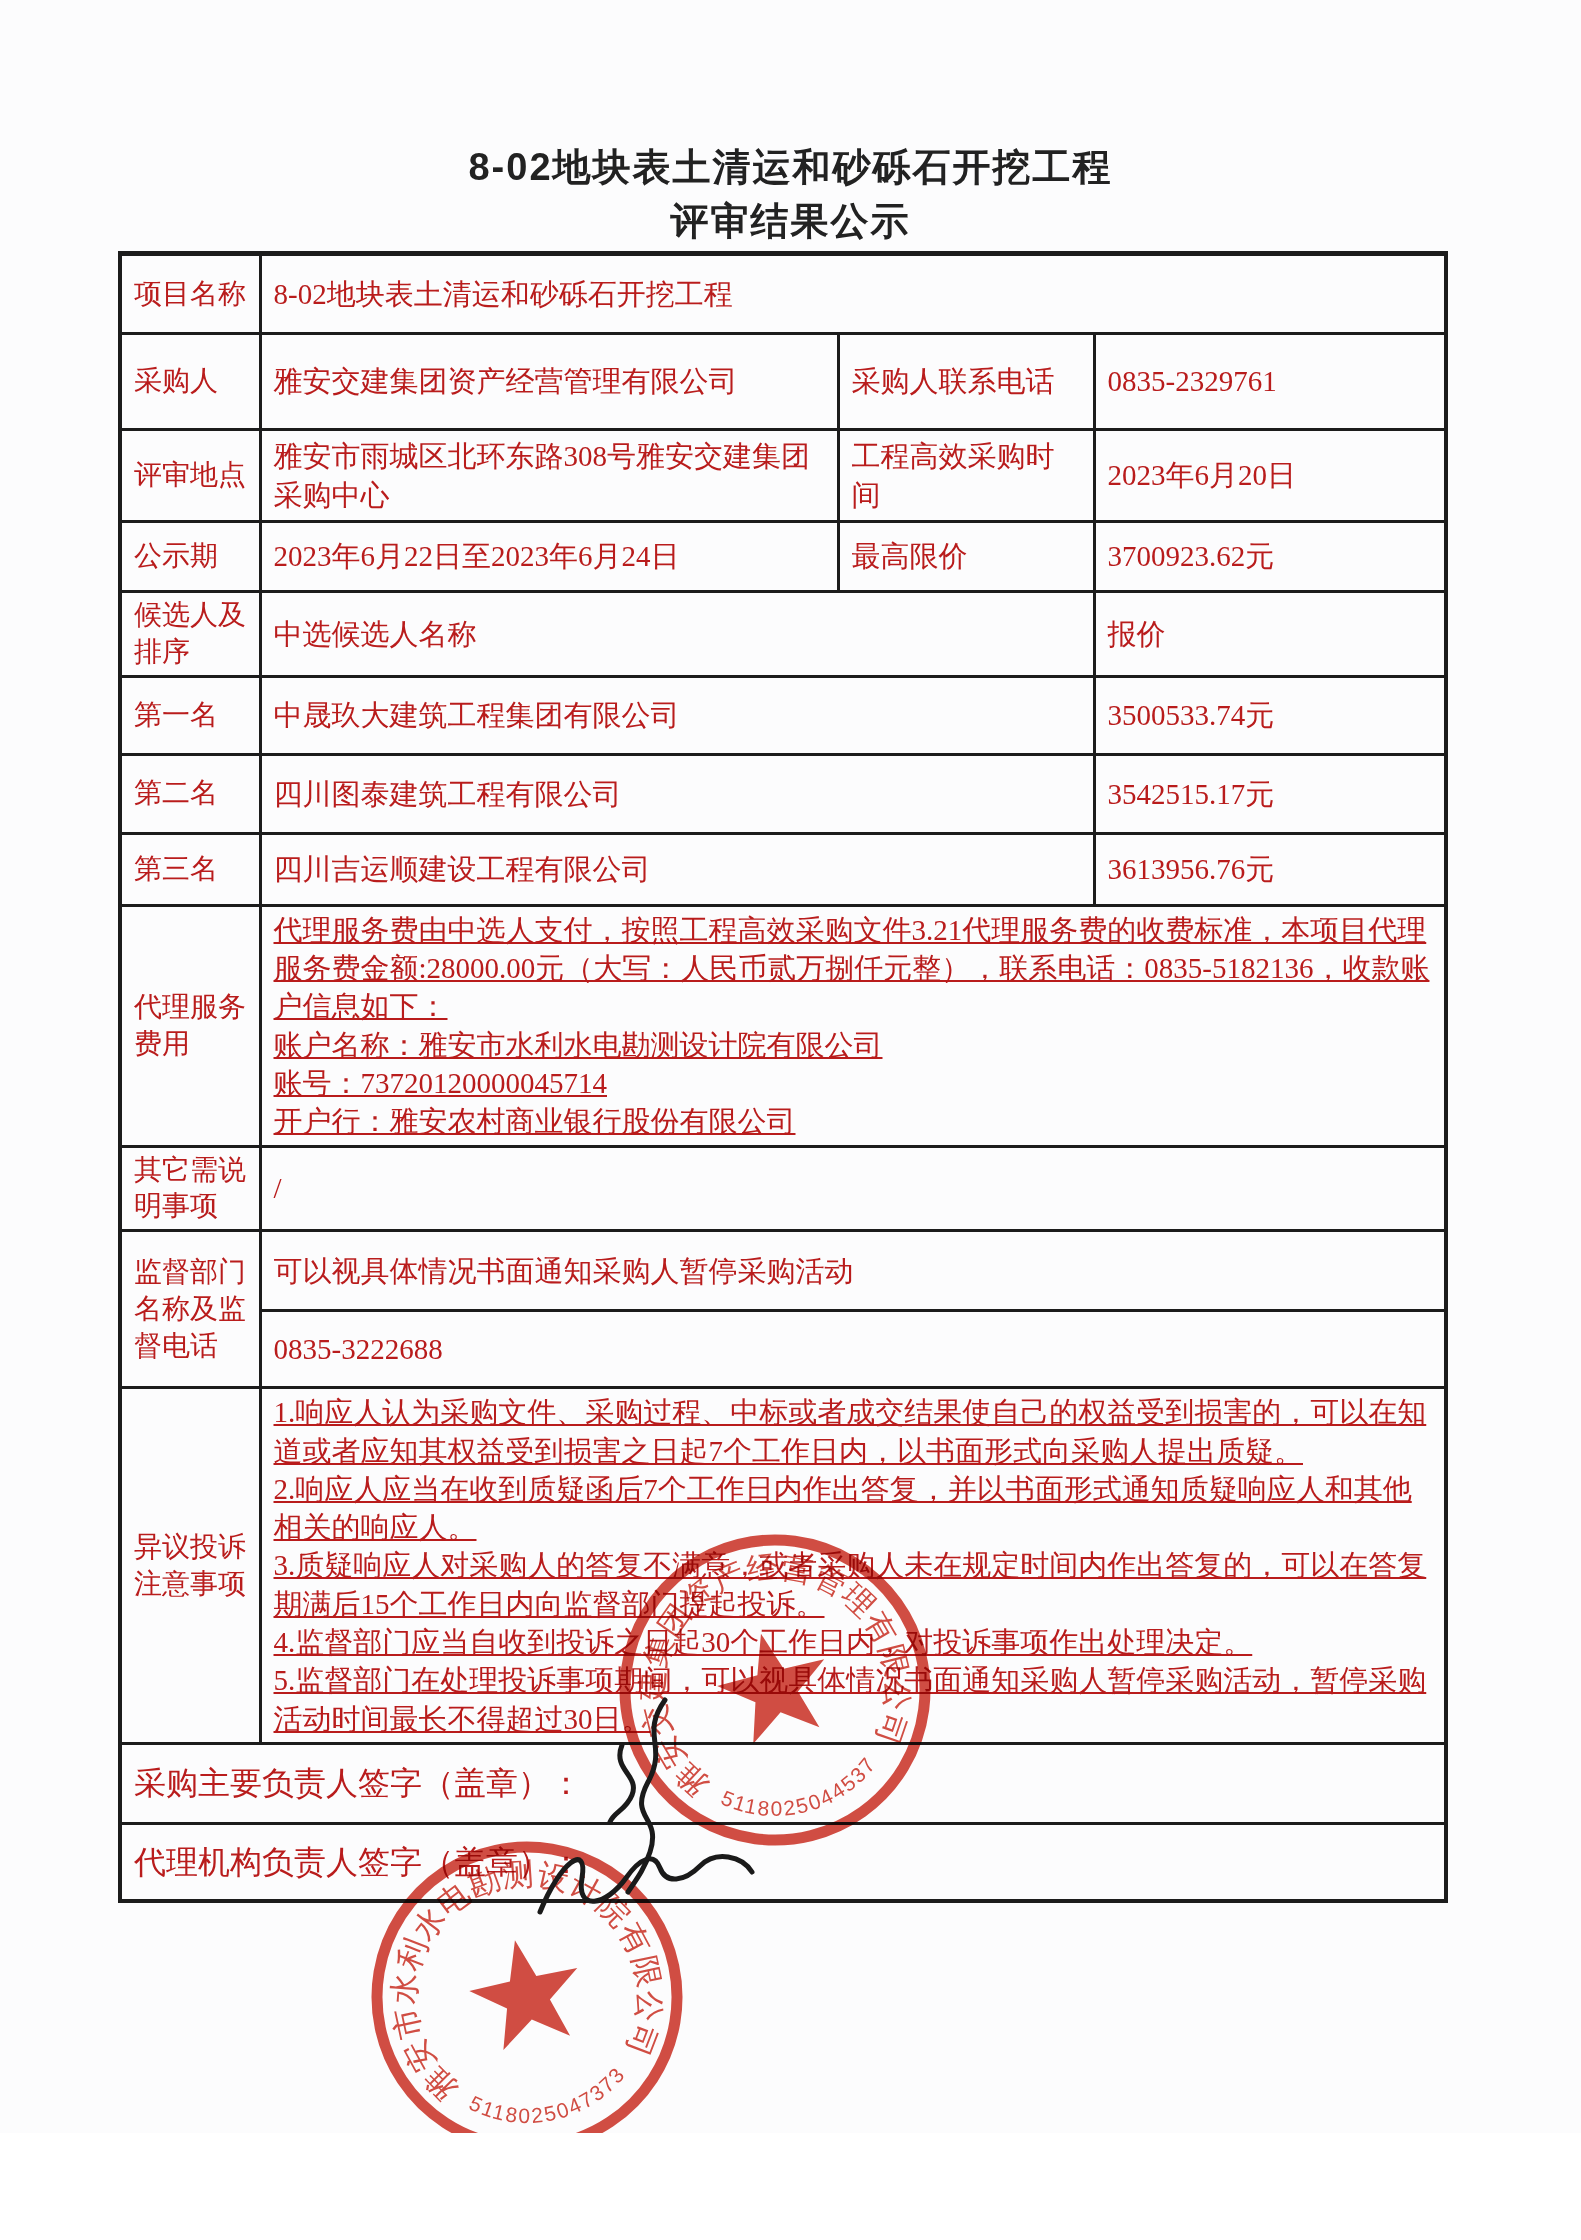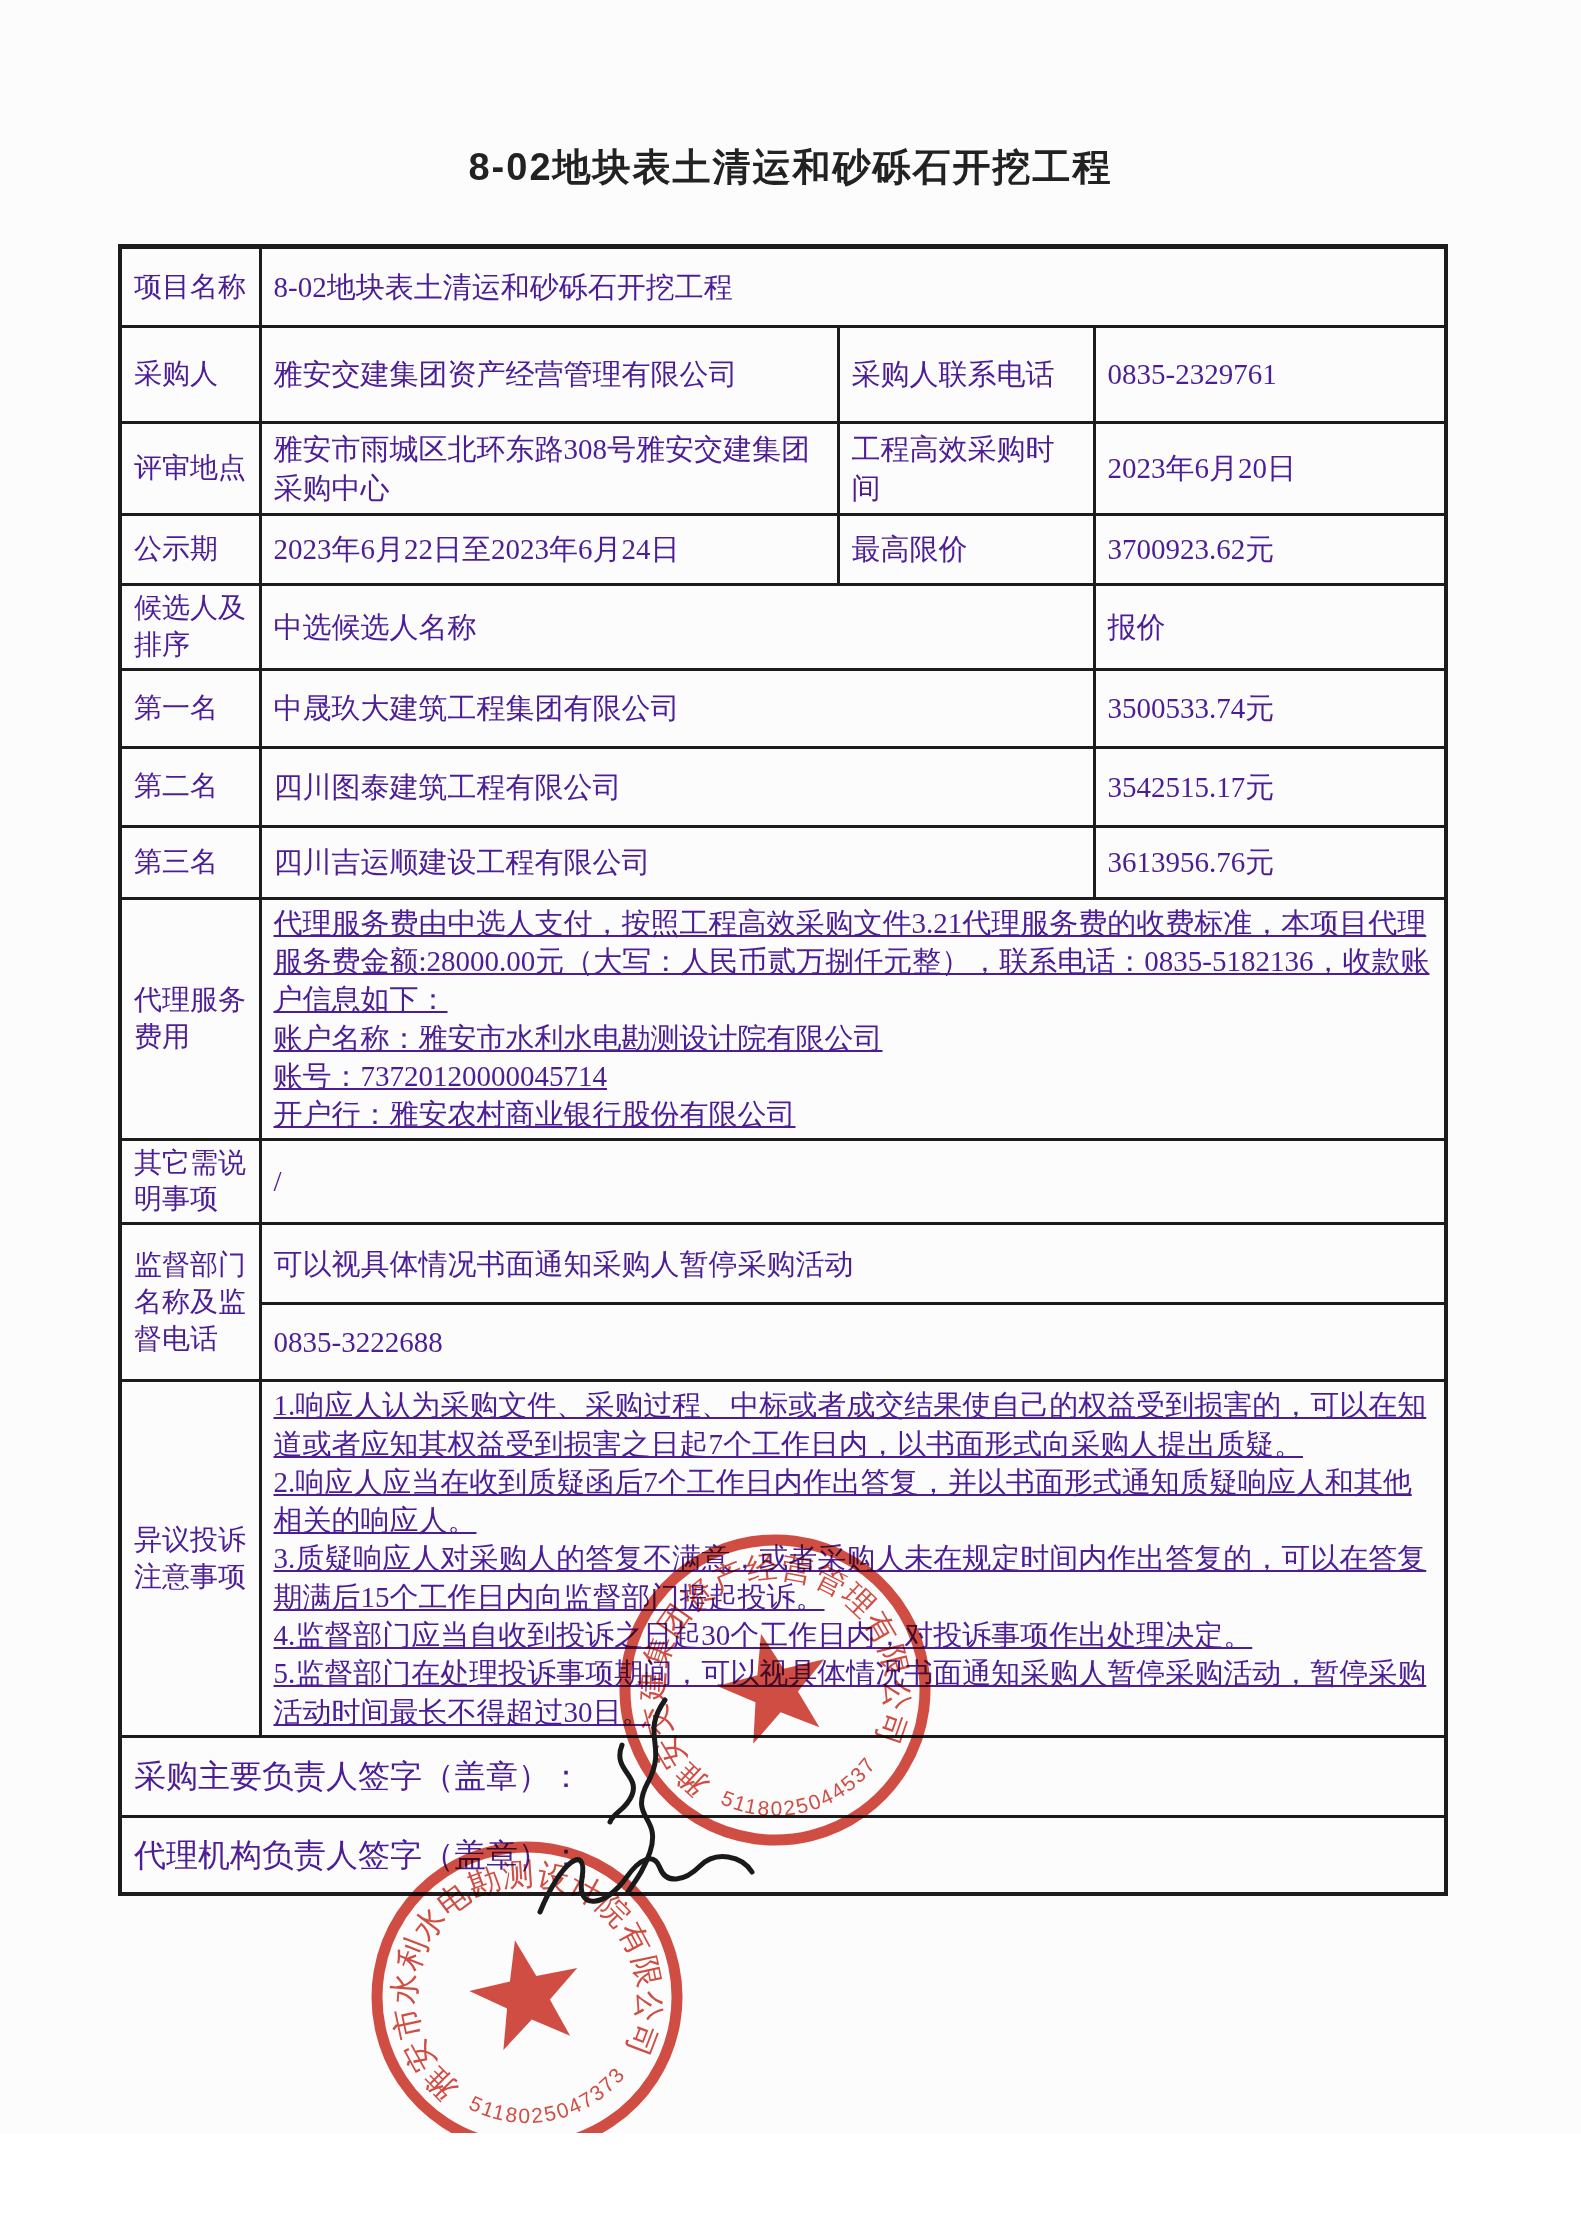--- a/index.html
+++ b/index.html
@@ -9,23 +9,23 @@
   }
   .doc-title{
     position:absolute;left:0;right:0;text-align:center;
     font-family:"Liberation Sans","DejaVu Sans",sans-serif;
     font-weight:700;font-size:38px;letter-spacing:2px;color:#222;
   }
   .doc-title.line1{top:142px;}
   .doc-title.line2{top:196px;}
 
   table.results{
-    position:absolute;left:118px;top:244px;width:1326px;
+    position:absolute;left:118px;top:251px;width:1326px;
     border-collapse:collapse;table-layout:fixed;
-    font-size:29px;color:#4c1d95;
+    font-size:29px;color:#b91c1c;
   }
   table.results td{
     border:3px solid #1c1c1c;vertical-align:middle;
     padding:4px 12px;line-height:1.32;overflow:hidden;
   }
   table.results{border:4px solid #1c1c1c;border-top-width:5px;}
   td.lbl{padding:4px 7px;line-height:1.3;font-size:28px;}
   td.ctr{text-align:left;}
   td.multiline{line-height:38px;padding:6px 14px;text-decoration:underline;}
   .sig-row td{font-size:32px;padding-left:10px;}
@@ -34,20 +34,21 @@
   .seal text{font-family:"Liberation Serif","DejaVu Serif",serif;}
   .seal .num{font-family:"Liberation Sans","DejaVu Sans",sans-serif;}
   .signatures{position:absolute;left:0;top:0;width:1581px;height:2240px;pointer-events:none;}
 </style>
 </head>
 <body>
 
 <div class="page">
 
   <div class="doc-title line1">8-02地块表土清运和砂砾石开挖工程</div>
+  <div class="doc-title line2">评审结果公示</div>
 
   <table class="results">
     <colgroup>
       <col style="width:140px">
         <col style="width:578px">
         <col style="width:256px">
         <col style="width:352px">
     </colgroup>
     <tbody>
         <tr style="height:80px">

